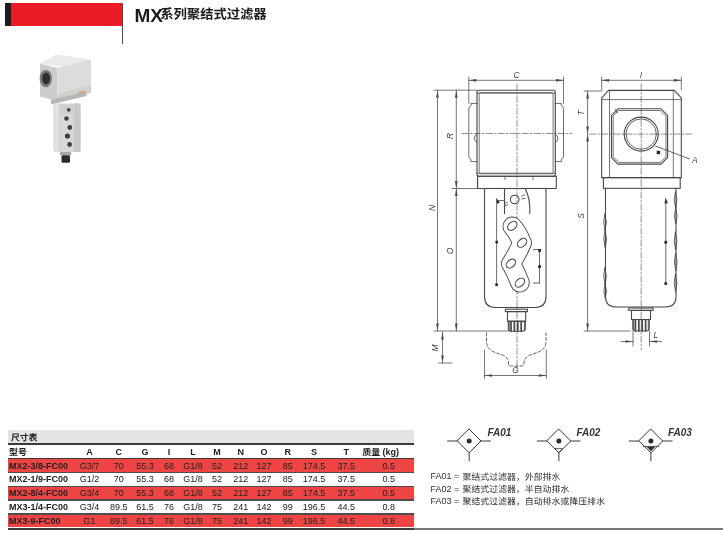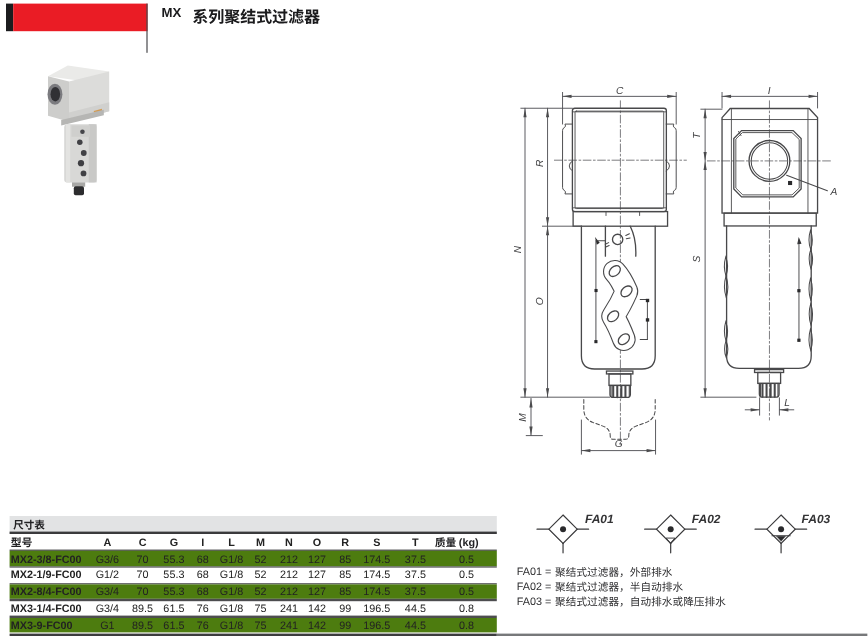--- a/index.html
+++ b/index.html
@@ -1,28 +1,28 @@
 <!DOCTYPE html>
 <html><head>
 <meta charset="utf-8">
 <style>
 html,body{margin:0;padding:0;}
 body{width:723px;height:534px;background:#fff;font-family:"Liberation Sans",sans-serif;color:#231f20;position:relative;overflow:hidden;}
 .abs{position:absolute;}
 #blackbar{left:5px;top:3px;width:5.5px;height:23px;background:#1c1c1e;}
 #redbar{left:10.5px;top:3px;width:112px;height:23px;background:#ea1c25;}
 #vline{left:122px;top:3px;width:1.4px;height:40.5px;background:#4a4a4c;}
-#title{left:134.5px;top:4.8px;font-size:11px;font-weight:bold;color:#1b1b1d;}
+#title{left:134.5px;top:4.8px;font-size:19px;font-weight:bold;color:#1b1b1d;}
 
 #tbl{left:8px;top:429.7px;width:405.5px;font-size:9px;color:#222;}
 #band{height:13.8px;background:#e2e3e4;border-bottom:2px solid #3a3a3c;}
 .row{display:flex;align-items:center;height:12.3px;}
 .hdr{height:13px;font-weight:bold;border-bottom:1.7px solid #3a3a3c;}
 .sep{height:1.55px;background:#4d4d4f;}
-.g{background:#4d7c0f;}
+.g{background:#ef4444;}
 .c{text-align:center;}
 .m{width:65px;font-weight:bold;text-align:left;padding-left:1px;}
 .cA{width:31px;}.cC{width:27.75px;}.cG{width:24.5px;}.cI{width:23.5px;}.cL{width:24.5px;}
 .cM{width:24px;}.cN{width:23.5px;}.cO{width:23px;}.cR{width:24.25px;}.cS{width:28.5px;}
 .cT{width:35.75px;}.cK{width:49.5px;}
 #rulL{left:8px;top:527.9px;width:406px;height:2.6px;background:#3c3c3e;}
 #rulR{left:414px;top:528.3px;width:309px;height:2px;background:#77787a;}
 svg{position:absolute;left:0;top:0;}
 </style>
 </head>
@@ -393,21 +393,21 @@
       <div class="cM c">M</div>
     <div class="cN c">N</div>
       <div class="cO c">O</div>
       <div class="cR c">R</div>
     <div class="cS c">S</div>
       <div class="cT c">T</div>
       <div class="cK c"></div>
   </div>
   <div class="row g">
     <div class="m">MX2-3/8-FC00</div>
-    <div class="cA c">G3/6</div>
+    <div class="cA c">G3/7</div>
       <div class="cC c">70</div>
       <div class="cG c">55.3</div>
     <div class="cI c">68</div>
       <div class="cL c">G1/8</div>
       <div class="cM c">52</div>
     <div class="cN c">212</div>
       <div class="cO c">127</div>
       <div class="cR c">85</div>
     <div class="cS c">174.5</div>
       <div class="cT c">37.5</div>

